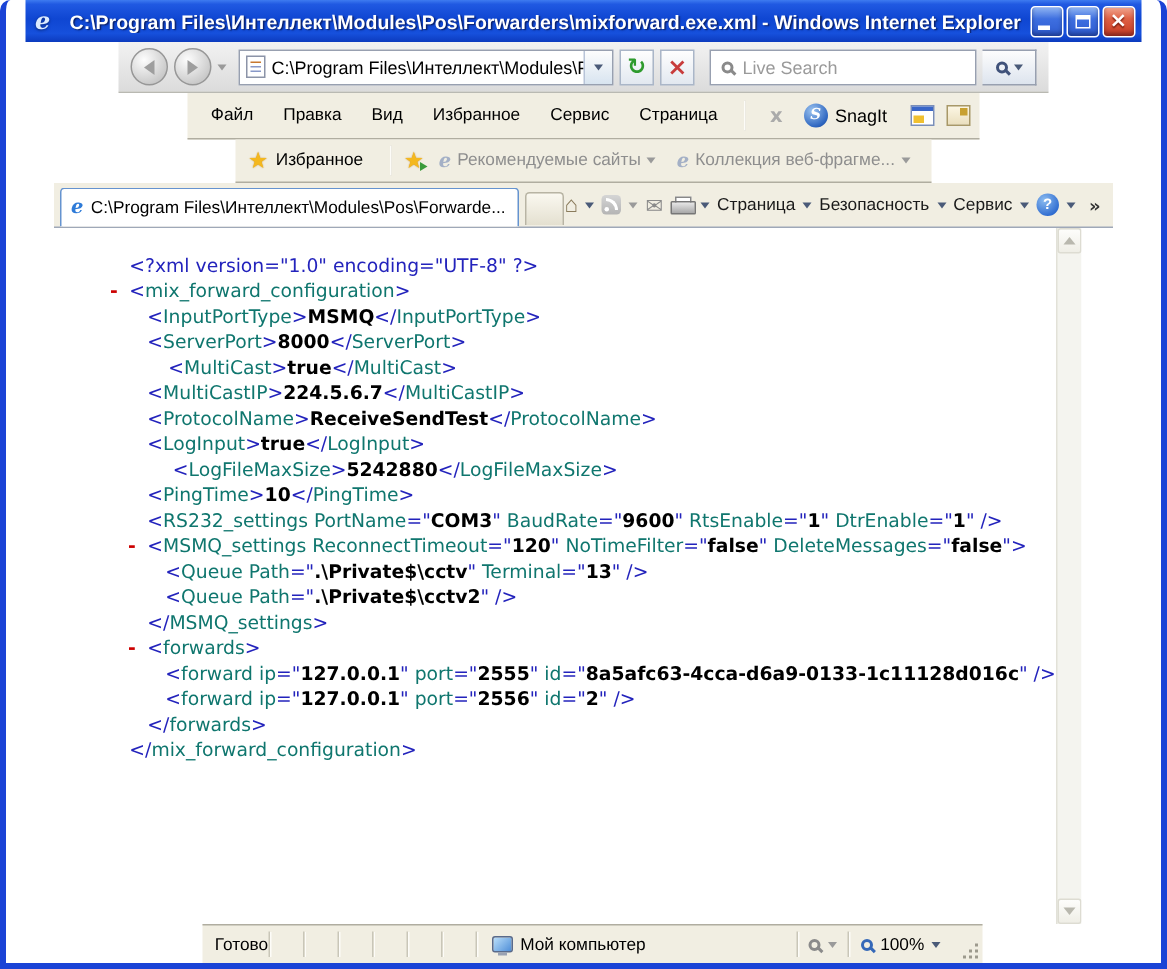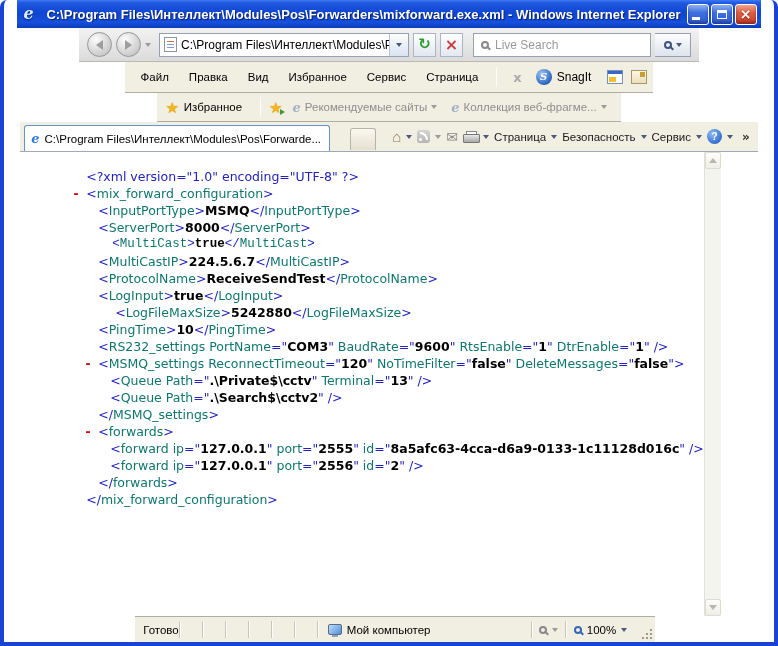--- a/index.html
+++ b/index.html
@@ -80,21 +80,21 @@
   .star{color:#F4B81E;font-size:15px;line-height:15px;text-shadow:0 0 1px #C08010;}
   .star::before{content:"★";}
   .star.add::after{content:"";display:inline-block;width:0;height:0;border-top:3px solid transparent;border-bottom:3px solid transparent;border-left:5px solid #3A9B3A;margin-left:-3px;vertical-align:-2px;}
   .fav-label{font-size:11.5px;color:#000;margin:0 10px 0 5px;}
   .ie-mini{color:#A4B0C6;font:bold italic 13px/13px "DejaVu Serif",serif;margin:0 4px 0 8px;}
   .ie-mini::before{content:"e";}
   .fav-item{font-size:11.5px;color:#8E8E8E;margin-right:4px;}
   .favrow .arr{margin-right:6px;}
 
   
-  .tabrow{height:30px;flex:0 0 30px;padding:0 6px 0 4px;border-bottom:1px solid #9FA8B8;gap:16px;}
+  .tabrow{height:30px;flex:0 0 30px;padding:0 6px 0 4px;border-bottom:1px solid #9FA8B8;}
   .tab.active{width:306px;height:26px;margin-top:3px;background:#fff;border:1px solid #6593CF;border-bottom:none;border-radius:3px 3px 0 0;display:flex;align-items:center;padding:0 6px;gap:5px;}
   .tab.active .ie-mini{color:#2E7BD8;margin:0;}
   .tab-title{font-size:11.5px;color:#000;white-space:nowrap;overflow:hidden;}
   .tab.stub{width:26px;height:22px;margin:5px 0 0 4px;background:linear-gradient(180deg,#FAF8F0,#E4E0D0);border:1px solid #B8B4A4;border-bottom:none;border-radius:3px 3px 0 0;}
   .cmdbar{margin-left:auto;display:flex;align-items:center;gap:5px;padding-right:2px;}
   .cmd-label{font-size:11.5px;color:#1A1A1A;}
   .home-ico{color:#8A7B5C;font-size:15px;line-height:15px;}
   .home-ico::before{content:"⌂";}
   .rss-ico{width:13px;height:13px;border-radius:3px;background:linear-gradient(180deg,#D5D5D5,#B4B4B4);position:relative;}
   .rss-ico::before{content:"";position:absolute;left:2px;bottom:2px;width:3px;height:3px;border-radius:50%;background:#fff;}
@@ -244,30 +244,30 @@
       <span class="chevrons"></span>
     </div>
   </div>
 
   <div class="content">
     <div class="xmlview" id="xml-doc">
         <div class="xline" style="padding-left: 29px;"><span class="x-pi">&lt;?xml version="1.0" encoding="UTF-8" ?&gt;</span></div>
         <div class="xline" style="padding-left: 29px;"><span class="mk">-</span><span class="x-m">&lt;</span><span class="x-t">mix_forward_configuration</span><span class="x-m">&gt;</span></div>
         <div class="xline" style="padding-left: 41px;"><span class="x-m">&lt;</span><span class="x-t">InputPortType</span><span class="x-m">&gt;</span><span class="x-v">MSMQ</span><span class="x-m">&lt;/</span><span class="x-t">InputPortType</span><span class="x-m">&gt;</span></div>
         <div class="xline" style="padding-left: 41px;"><span class="x-m">&lt;</span><span class="x-t">ServerPort</span><span class="x-m">&gt;</span><span class="x-v">8000</span><span class="x-m">&lt;/</span><span class="x-t">ServerPort</span><span class="x-m">&gt;</span></div>
-        <div class="xline" style="padding-left: 55px; font-family: Liberation Mono, monospace;"><span class="x-m">&lt;</span><span class="x-t">MultiCast</span><span class="x-m">&gt;</span><span class="x-v">true</span><span class="x-m">&lt;/</span><span class="x-t">MultiCast</span><span class="x-m">&gt;</span></div>
+        <div class="xline" style="padding-left: 55px;"><span class="x-m">&lt;</span><span class="x-t">MultiCast</span><span class="x-m">&gt;</span><span class="x-v">true</span><span class="x-m">&lt;/</span><span class="x-t">MultiCast</span><span class="x-m">&gt;</span></div>
         <div class="xline" style="padding-left: 41px;"><span class="x-m">&lt;</span><span class="x-t">MultiCastIP</span><span class="x-m">&gt;</span><span class="x-v">224.5.6.7</span><span class="x-m">&lt;/</span><span class="x-t">MultiCastIP</span><span class="x-m">&gt;</span></div>
         <div class="xline" style="padding-left: 41px;"><span class="x-m">&lt;</span><span class="x-t">ProtocolName</span><span class="x-m">&gt;</span><span class="x-v">ReceiveSendTest</span><span class="x-m">&lt;/</span><span class="x-t">ProtocolName</span><span class="x-m">&gt;</span></div>
         <div class="xline" style="padding-left: 41px;"><span class="x-m">&lt;</span><span class="x-t">LogInput</span><span class="x-m">&gt;</span><span class="x-v">true</span><span class="x-m">&lt;/</span><span class="x-t">LogInput</span><span class="x-m">&gt;</span></div>
         <div class="xline" style="padding-left: 58px;"><span class="x-m">&lt;</span><span class="x-t">LogFileMaxSize</span><span class="x-m">&gt;</span><span class="x-v">5242880</span><span class="x-m">&lt;/</span><span class="x-t">LogFileMaxSize</span><span class="x-m">&gt;</span></div>
         <div class="xline" style="padding-left: 41px;"><span class="x-m">&lt;</span><span class="x-t">PingTime</span><span class="x-m">&gt;</span><span class="x-v">10</span><span class="x-m">&lt;/</span><span class="x-t">PingTime</span><span class="x-m">&gt;</span></div>
         <div class="xline" style="padding-left: 41px;"><span class="x-m">&lt;</span><span class="x-t">RS232_settings</span><span class="x-m"> </span><span class="x-t">PortName</span><span class="x-m">="</span><span class="x-v">COM3</span><span class="x-m">" </span><span class="x-t">BaudRate</span><span class="x-m">="</span><span class="x-v">9600</span><span class="x-m">" </span><span class="x-t">RtsEnable</span><span class="x-m">="</span><span class="x-v">1</span><span class="x-m">" </span><span class="x-t">DtrEnable</span><span class="x-m">="</span><span class="x-v">1</span><span class="x-m">" /&gt;</span></div>
         <div class="xline" style="padding-left: 41px;"><span class="mk">-</span><span class="x-m">&lt;</span><span class="x-t">MSMQ_settings</span><span class="x-m"> </span><span class="x-t">ReconnectTimeout</span><span class="x-m">="</span><span class="x-v">120</span><span class="x-m">" </span><span class="x-t">NoTimeFilter</span><span class="x-m">="</span><span class="x-v">false</span><span class="x-m">" </span><span class="x-t">DeleteMessages</span><span class="x-m">="</span><span class="x-v">false</span><span class="x-m">"&gt;</span></div>
         <div class="xline" style="padding-left: 53px;"><span class="x-m">&lt;</span><span class="x-t">Queue</span><span class="x-m"> </span><span class="x-t">Path</span><span class="x-m">="</span><span class="x-v">.\Private$\cctv</span><span class="x-m">" </span><span class="x-t">Terminal</span><span class="x-m">="</span><span class="x-v">13</span><span class="x-m">" /&gt;</span></div>
-        <div class="xline" style="padding-left: 53px;"><span class="x-m">&lt;</span><span class="x-t">Queue</span><span class="x-m"> </span><span class="x-t">Path</span><span class="x-m">="</span><span class="x-v">.\Search$\cctv2</span><span class="x-m">" /&gt;</span></div>
+        <div class="xline" style="padding-left: 53px;"><span class="x-m">&lt;</span><span class="x-t">Queue</span><span class="x-m"> </span><span class="x-t">Path</span><span class="x-m">="</span><span class="x-v">.\Private$\cctv2</span><span class="x-m">" /&gt;</span></div>
         <div class="xline" style="padding-left: 41px;"><span class="x-m">&lt;/</span><span class="x-t">MSMQ_settings</span><span class="x-m">&gt;</span></div>
         <div class="xline" style="padding-left: 41px;"><span class="mk">-</span><span class="x-m">&lt;</span><span class="x-t">forwards</span><span class="x-m">&gt;</span></div>
         <div class="xline" style="padding-left: 53px;"><span class="x-m">&lt;</span><span class="x-t">forward</span><span class="x-m"> </span><span class="x-t">ip</span><span class="x-m">="</span><span class="x-v">127.0.0.1</span><span class="x-m">" </span><span class="x-t">port</span><span class="x-m">="</span><span class="x-v">2555</span><span class="x-m">" </span><span class="x-t">id</span><span class="x-m">="</span><span class="x-v">8a5afc63-4cca-d6a9-0133-1c11128d016c</span><span class="x-m">" /&gt;</span></div>
         <div class="xline" style="padding-left: 53px;"><span class="x-m">&lt;</span><span class="x-t">forward</span><span class="x-m"> </span><span class="x-t">ip</span><span class="x-m">="</span><span class="x-v">127.0.0.1</span><span class="x-m">" </span><span class="x-t">port</span><span class="x-m">="</span><span class="x-v">2556</span><span class="x-m">" </span><span class="x-t">id</span><span class="x-m">="</span><span class="x-v">2</span><span class="x-m">" /&gt;</span></div>
         <div class="xline" style="padding-left: 41px;"><span class="x-m">&lt;/</span><span class="x-t">forwards</span><span class="x-m">&gt;</span></div>
         <div class="xline" style="padding-left: 29px;"><span class="x-m">&lt;/</span><span class="x-t">mix_forward_configuration</span><span class="x-m">&gt;</span></div>
       </div>
     <div class="vscroll">
       <span class="sbtn">
           <i class="tri-up"></i>

